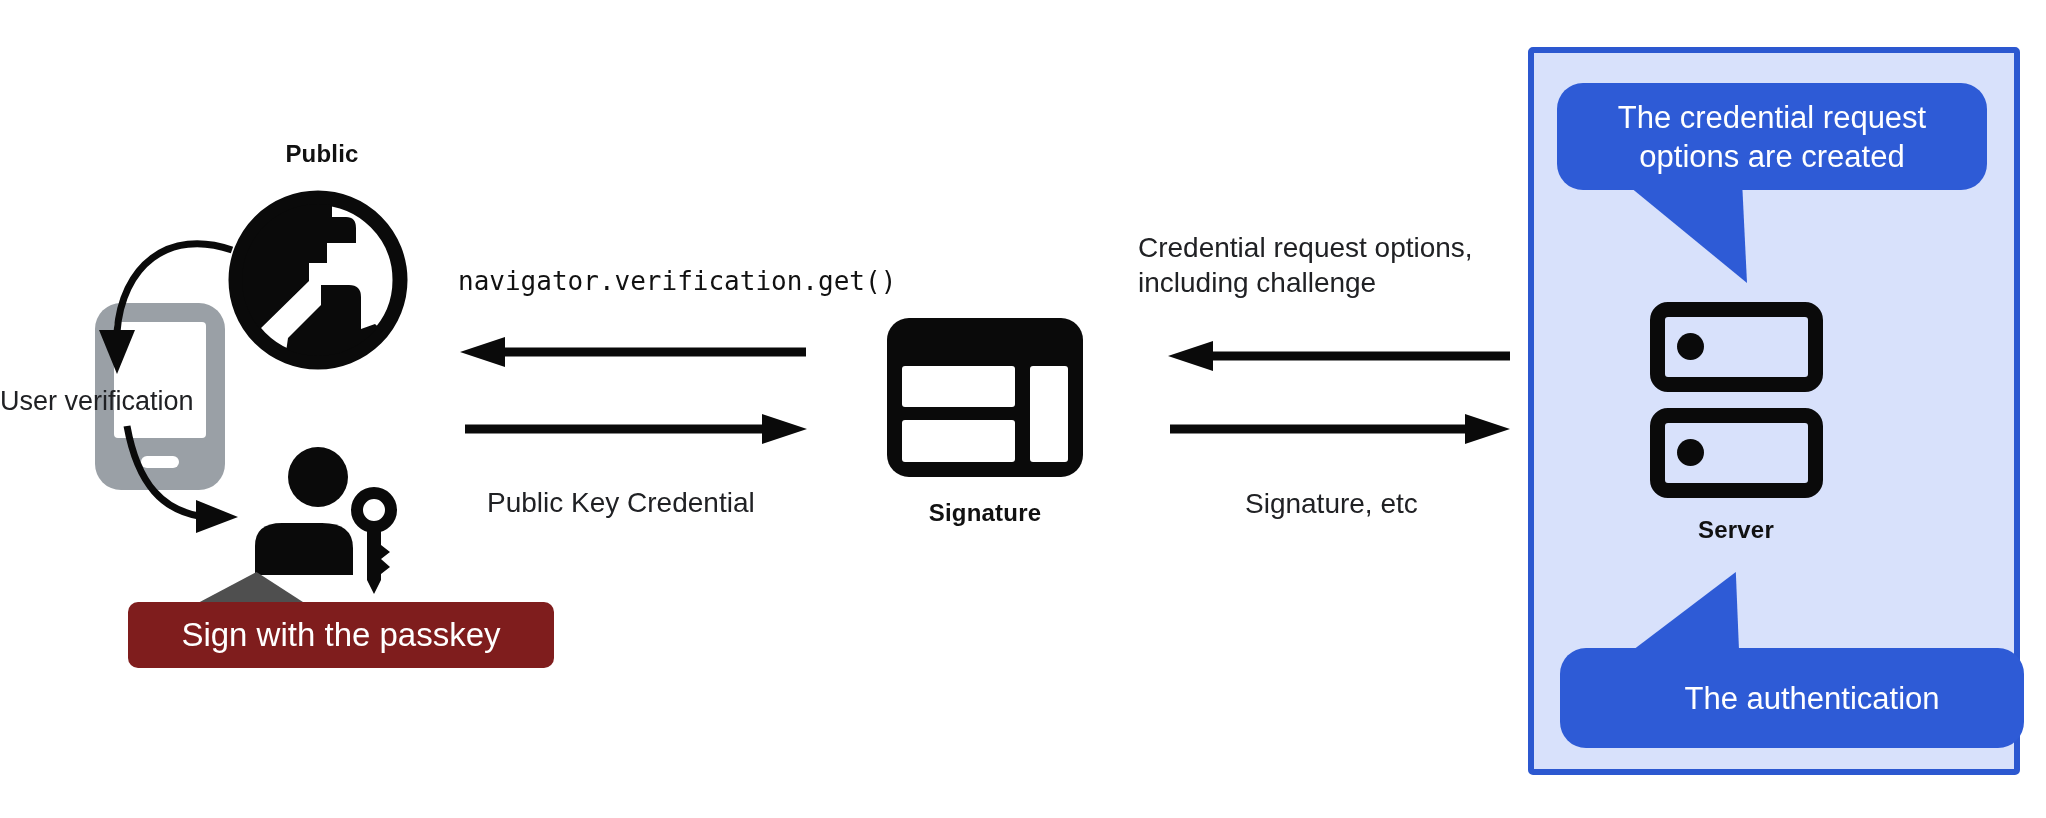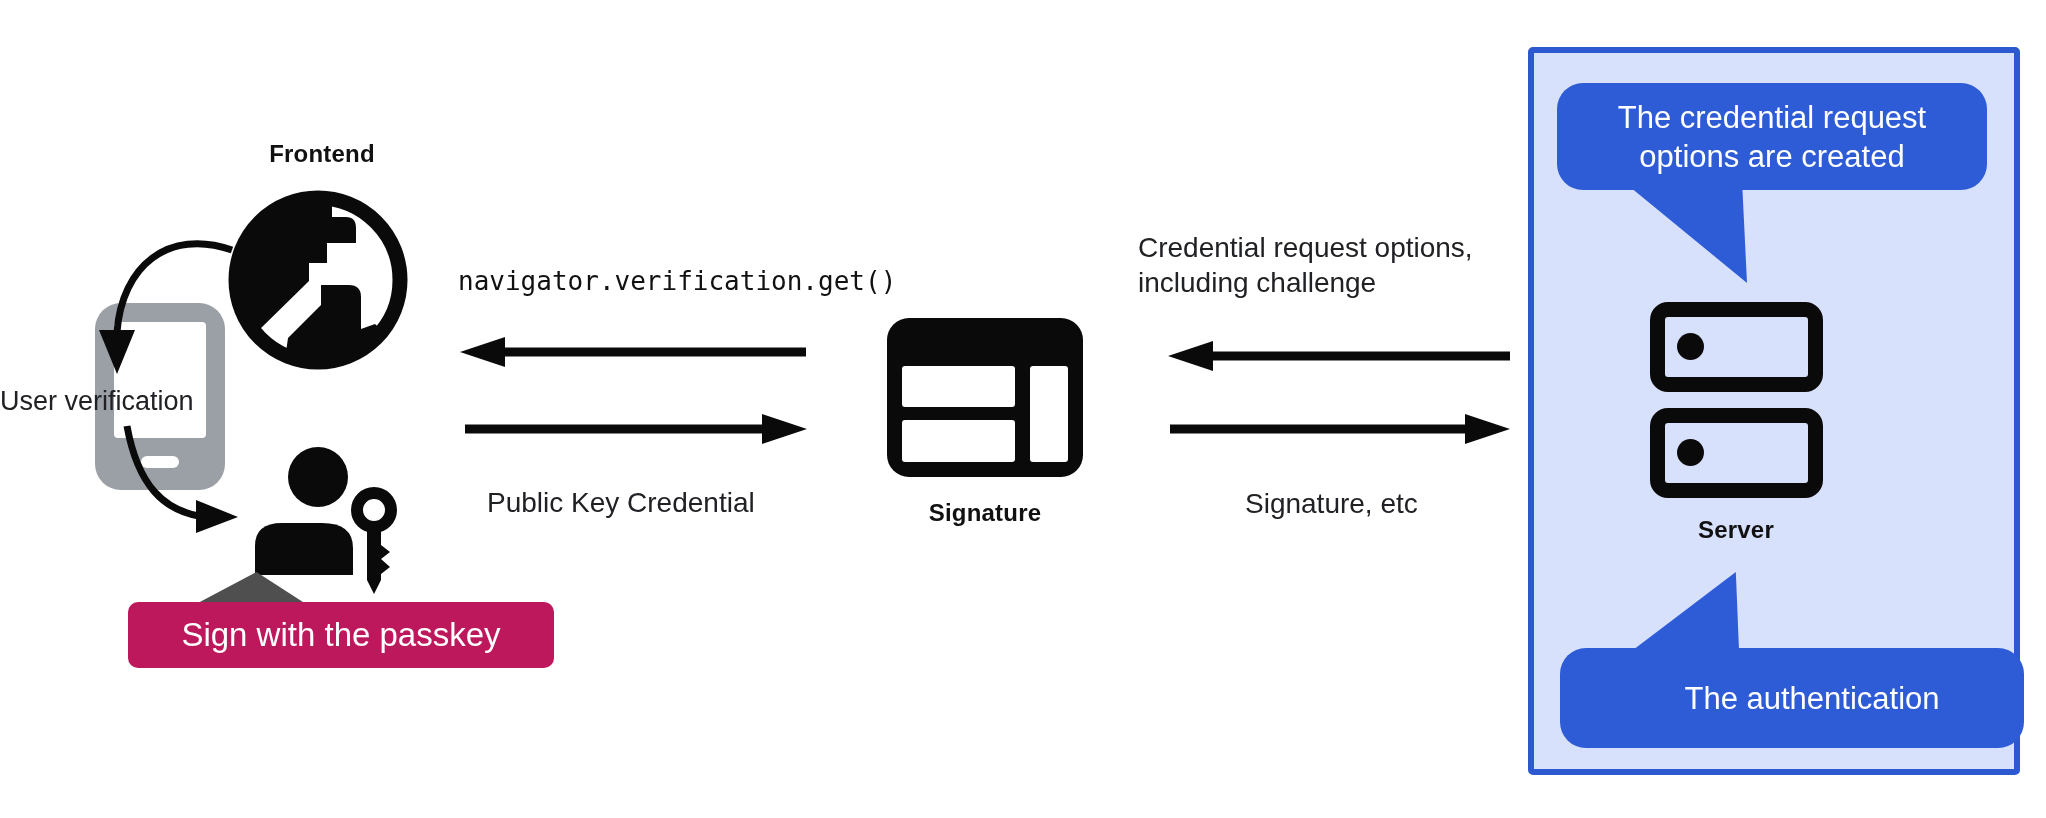--- a/index.html
+++ b/index.html
@@ -12,21 +12,21 @@
   .flow-label{font-size:28px;color:#202124;}
   .code{font-family:"DejaVu Sans Mono",monospace;font-size:26px;color:#111;}
   
   .phone{
     left:95px;top:303px;width:130px;height:187px;background:#9aa0a6;border-radius:26px;
   }
   .phone-screen{position:absolute;left:19px;top:19px;width:92px;height:116px;background:#ffffff;border-radius:4px;}
   .phone-bar{position:absolute;left:46px;bottom:22px;width:38px;height:12px;background:#ffffff;border-radius:6px;}
   .uv-label{left:0;top:386px;z-index:6;}
   .tooltip{
-    left:128px;top:602px;width:426px;height:66px;background:#be185d;border-radius:10px;z-index:5;
+    left:128px;top:602px;width:426px;height:66px;background:#7f1d1d;border-radius:10px;z-index:5;
     display:flex;align-items:center;justify-content:center;
   }
   .tooltip span{color:#ffffff;font-size:33px;}
   .tooltip-tail{
     left:196px;top:572px;width:110px;height:32px;background:#4f4f4f;z-index:4;
     clip-path:polygon(55% 0,100% 100%,0 100%);
   }
   
   .frontend-icon{left:887px;top:318px;width:196px;height:159px;background:#0a0a0a;border-radius:22px;}
   .fe-white{position:absolute;background:#ffffff;border-radius:3px;}
@@ -60,21 +60,21 @@
   .cred-req{left:1138px;top:230px;line-height:35px;}
   .sig-label{left:1245px;top:488px;}
   .browser-label{left:242px;top:140px;width:160px;}
   .arrows{left:0;top:0;width:2046px;height:818px;z-index:2;pointer-events:none;}
 </style>
 </head>
 <body>
 
 <div class="canvas">
 
-  <div class="abs node-label browser-label">Frontend</div>
+  <div class="abs node-label browser-label">Public</div>
 
   <svg class="abs" style="left:228px;top:190px;" width="180" height="180" viewBox="0 0 180 180">
     <defs>
         <clipPath id="globeClip">
           <circle cx="90" cy="90" r="76"></circle>
         </clipPath>
       </defs>
     <circle cx="90" cy="90" r="82" fill="#ffffff" stroke="#0a0a0a" stroke-width="15"></circle>
     <g clip-path="url(#globeClip)" fill="#0a0a0a">
       <path d="M2,120 L2,2 L104,2 L104,27 L118,27 Q128,27 128,38 L128,53 L99,53 L99,73 L81,73 L81,91 L30,141 Z"></path>

